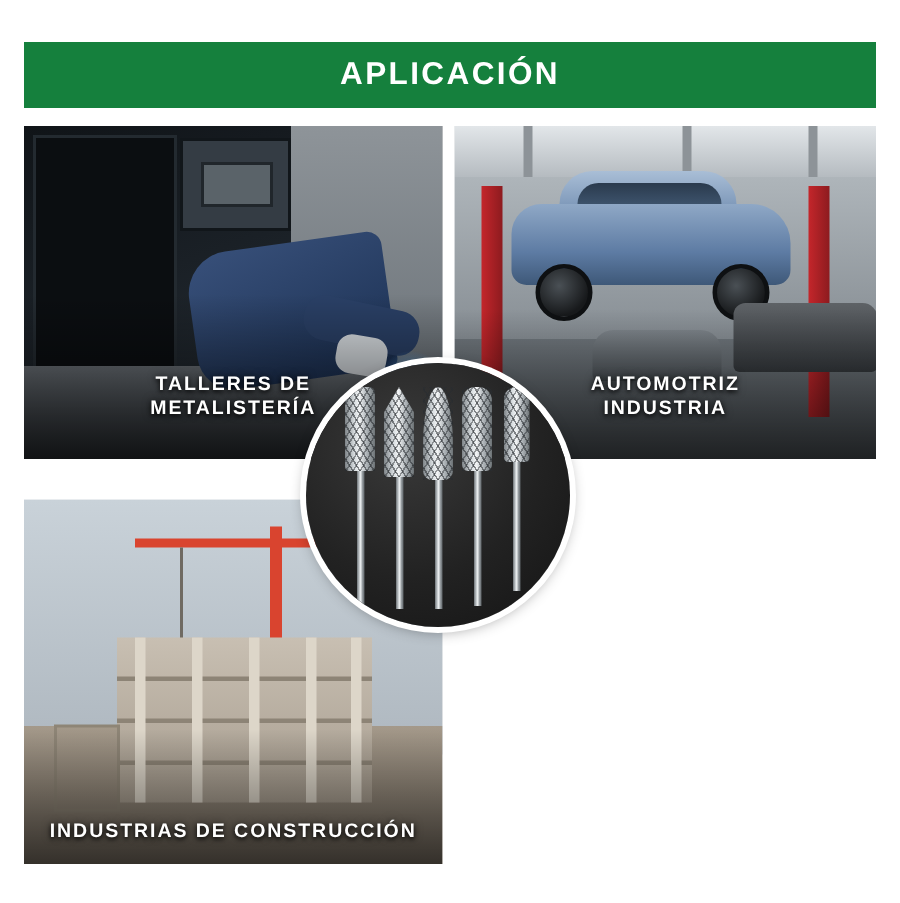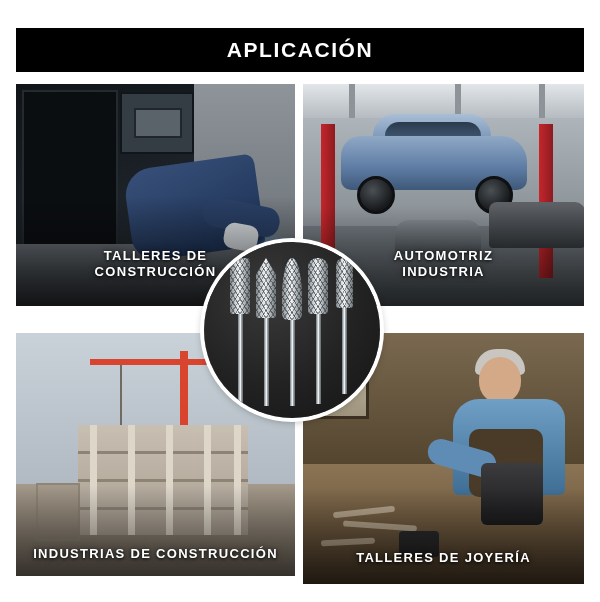--- a/index.html
+++ b/index.html
@@ -22,21 +22,21 @@
     box-sizing: border-box;
   }
 
   
   .header-banner {
     position: absolute;
     left: 16px;
     top: 28px;
     width: 568px;
     height: 44px;
-    background: #000000;
+    background: #15803d;
     display: flex;
     align-items: center;
     justify-content: center;
   }
   .header-title {
     color: #ffffff;
     font-size: 21px;
     font-weight: bold;
     letter-spacing: 1.6px;
     font-family: "Liberation Sans", sans-serif;
@@ -371,21 +371,21 @@
         <div class="wall"></div>
         <div class="floor"></div>
         <div class="worker-body"></div>
         <div class="worker-arm"></div>
         <div class="glove"></div>
         <div class="spark"></div>
         <div class="shadow-bottom"></div>
       </div>
       <div class="caption cap-tl">
         <div>TALLERES DE</div>
-        <div>CONSTRUCCIÓN</div>
+        <div>METALISTERÍA</div>
       </div>
     </div>
 
     <div class="cell cell-tr">
       <div class="photo p-auto">
         <div class="ceiling"></div>
         <div class="ceiling-beam" style="left:46px"></div>
         <div class="ceiling-beam" style="left:152px"></div>
         <div class="ceiling-beam" style="left:236px"></div>
         <div class="wall-back"></div>
@@ -425,41 +425,20 @@
         <div class="col" style="left:188px"></div>
         <div class="col" style="left:218px"></div>
         <div class="scaffold"></div>
         <div class="shadow-bottom"></div>
       </div>
       <div class="caption cap-bl">
         <div>INDUSTRIAS DE CONSTRUCCIÓN</div>
       </div>
     </div>
 
-    <div class="cell cell-br">
-      <div class="photo p-jewel">
-        <div class="back-wall"></div>
-        <div class="window"></div>
-        <div class="bench"></div>
-        <div class="person-hair"></div>
-        <div class="person-head"></div>
-        <div class="person-body"></div>
-        <div class="apron"></div>
-        <div class="arm"></div>
-        <div class="machine"></div>
-        <div class="tool t1"></div>
-        <div class="tool t2"></div>
-        <div class="tool t3"></div>
-        <div class="box"></div>
-        <div class="shadow-bottom"></div>
-      </div>
-      <div class="caption cap-br">
-        <div>TALLERES DE JOYERÍA</div>
-      </div>
-    </div>
 
   </div>
 
   <div class="center-circle">
     <div class="burr-row">
       <div class="burr">
         <div class="head head-cyl"></div>
         <div class="shank shank-1"></div>
       </div>
       <div class="burr">

